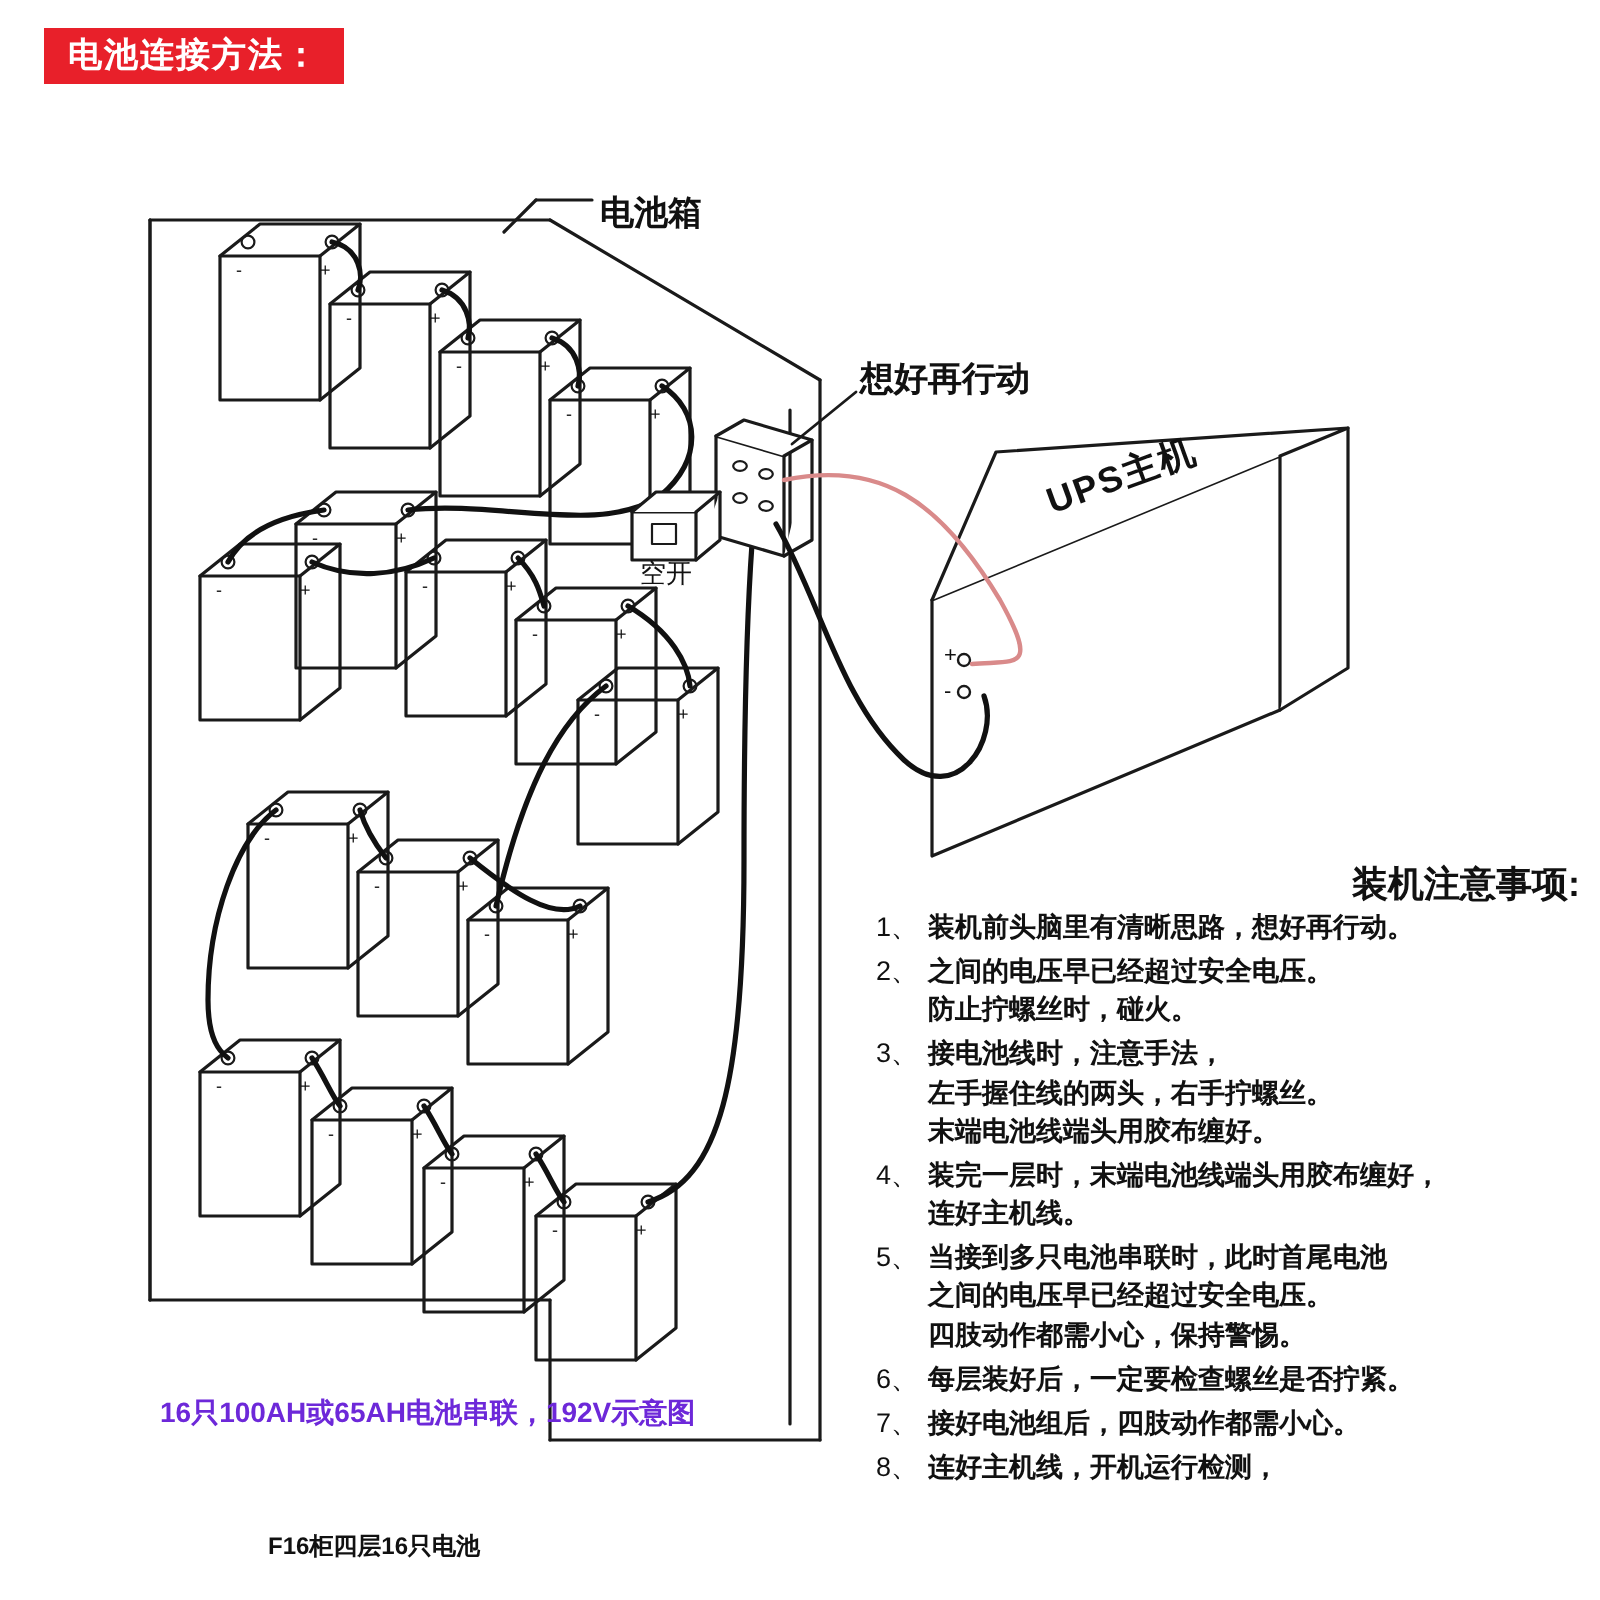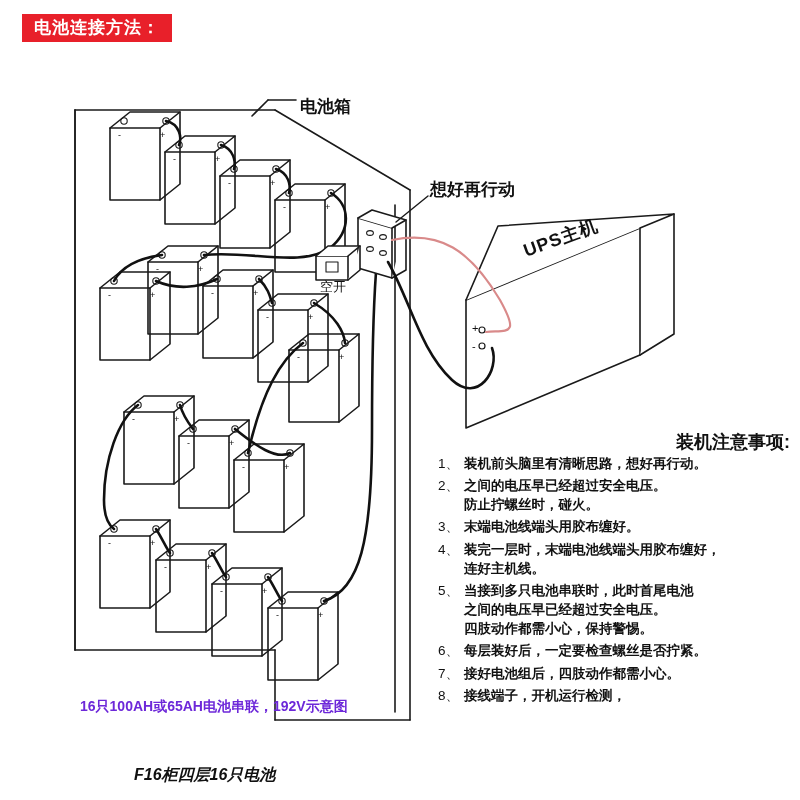--- a/index.html
+++ b/index.html
@@ -58,23 +58,22 @@
     top: 698px;
     font-size: 14px;
     font-weight: bold;
     color: #6d28d9;
     white-space: nowrap;
   }
   .caption-sub {
     position: absolute;
     left: 134px;
     top: 765px;
-    font-size: 16px;
-    font-weight: bold;
-    font-style: italic;
+    font-size: 12px;
+    font-weight: bold;
     color: #111;
     white-space: nowrap;
   }
   .notes {
     position: absolute;
     left: 438px;
     top: 430px;
     width: 352px;
   }
   .notes-title {
@@ -389,20 +388,22 @@
         <div class="note-row">
           <div class="note-num">2、</div>
           <div class="note-text">
             <div>之间的电压早已经超过安全电压。</div>
             <div>防止拧螺丝时，碰火。</div>
           </div>
         </div>
         <div class="note-row">
           <div class="note-num">3、</div>
           <div class="note-text">
+            <div>接电池线时，注意手法，</div>
+            <div>左手握住线的两头，右手拧螺丝。</div>
             <div>末端电池线端头用胶布缠好。</div>
           </div>
         </div>
         <div class="note-row">
           <div class="note-num">4、</div>
           <div class="note-text">
             <div>装完一层时，末端电池线端头用胶布缠好，</div>
             <div>连好主机线。</div>
           </div>
         </div>
@@ -422,19 +423,19 @@
         </div>
         <div class="note-row">
           <div class="note-num">7、</div>
           <div class="note-text">
             <div>接好电池组后，四肢动作都需小心。</div>
           </div>
         </div>
         <div class="note-row">
           <div class="note-num">8、</div>
           <div class="note-text">
-            <div>接线端子，开机运行检测，</div>
+            <div>连好主机线，开机运行检测，</div>
           </div>
         </div>
       </div>
   </div>
 
 </div>
 
 </body></html>

